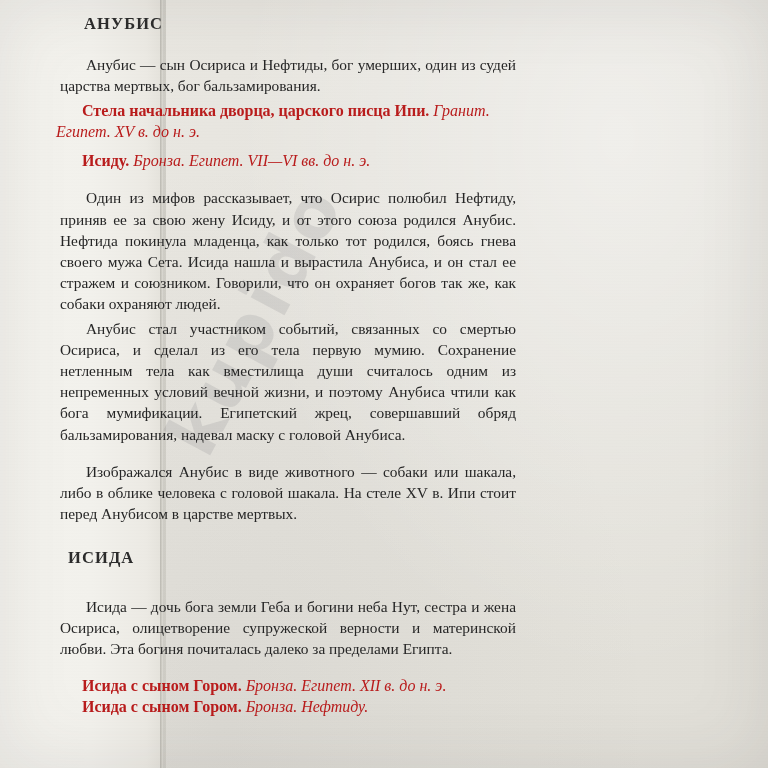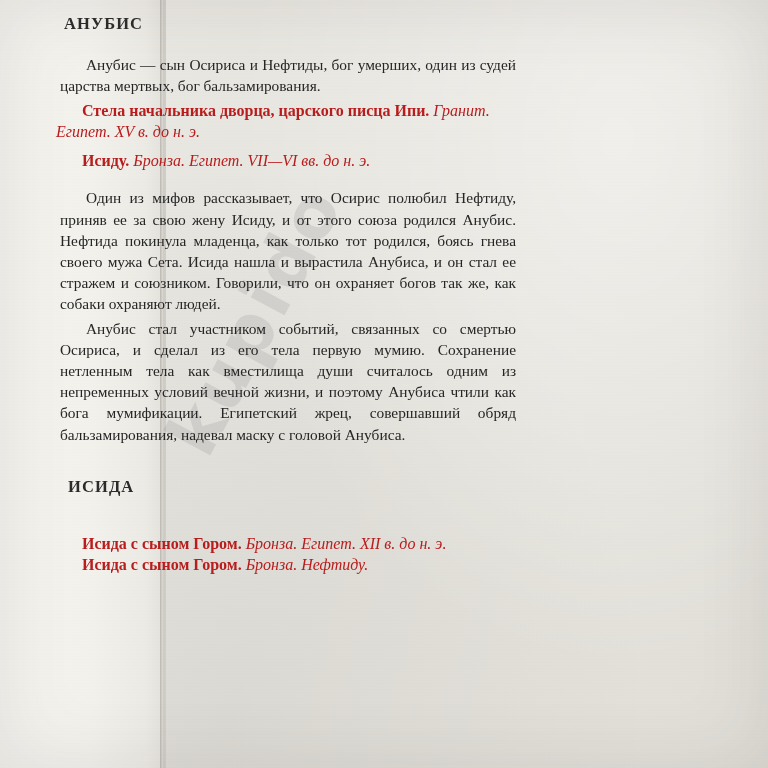--- a/index.html
+++ b/index.html
@@ -80,21 +80,21 @@
 
   h2.heading {
     font-family: "Liberation Serif", "DejaVu Serif", serif;
     font-size: 16.5px;
     font-weight: 700;
     letter-spacing: 1.1px;
     color: #2b2b2b;
     margin: 0;
     padding: 0;
   }
-  .heading.anubis { margin: 6px 0 0 8px; }
+  .heading.anubis { margin: 6px 0 0 28px; }
   .heading.isida  { margin: 0 0 0 12px; }
 
   p.para {
     margin: 4px;
     font-size: 15.4px;
     line-height: 21.1px;
     color: #262626;
     text-align: justify;
     text-indent: 26px;
     hyphens: manual;
@@ -161,27 +161,29 @@
 
     <div class="sp-12"></div>
 
     <p class="para">Один из мифов рассказывает, что Осирис полюбил Нефтиду, приняв ее за свою жену Исиду, и от этого союза родился Анубис. Нефтида покинула младенца, как только тот родился, боясь гнева своего мужа Сета. Исида нашла и вырастила Анубиса, и он стал ее стражем и союзником. Говорили, что он охраняет богов так же, как собаки охраняют людей.</p>
 
     <p class="para">Анубис стал участником событий, связанных со смертью Осириса, и сделал из его тела первую мумию. Сохранение нетленным тела как вместилища души считалось одним из непременных условий вечной жизни, и поэтому Анубиса чтили как бога мумификации. Египетский жрец, совершавший обряд бальзамирования, надевал маску с головой Анубиса.</p>
 
 
     <div class="sp-8"></div>
 
+    <p class="para">Изображался Анубис в виде животного — собаки или шакала, либо в облике человека с головой шакала. На стеле XV в. Ипи стоит перед Анубисом в царстве мертвых.</p>
 
     <div class="sp-20"></div>
 
     <h2 class="heading isida">ИСИДА</h2>
 
     <div class="sp-24"></div>
 
+    <p class="para">Исида — дочь бога земли Геба и богини неба Нут, сестра и жена Осириса, олицетворение супружеской верности и материнской любви. Эта богиня почиталась далеко за пределами Египта.</p>
 
     <div class="sp-12"></div>
 
     <p class="cap"><span class="b">Исида с сыном Гором.</span> <span class="i">Бронза. Египет. XII в. до н. э.</span></p>
 
     <p class="cap"><span class="b">Исида с сыном Гором.</span> <span class="i">Бронза. Нефтиду.</span></p>
 
   </div>
 
   <div class="grain"></div>

